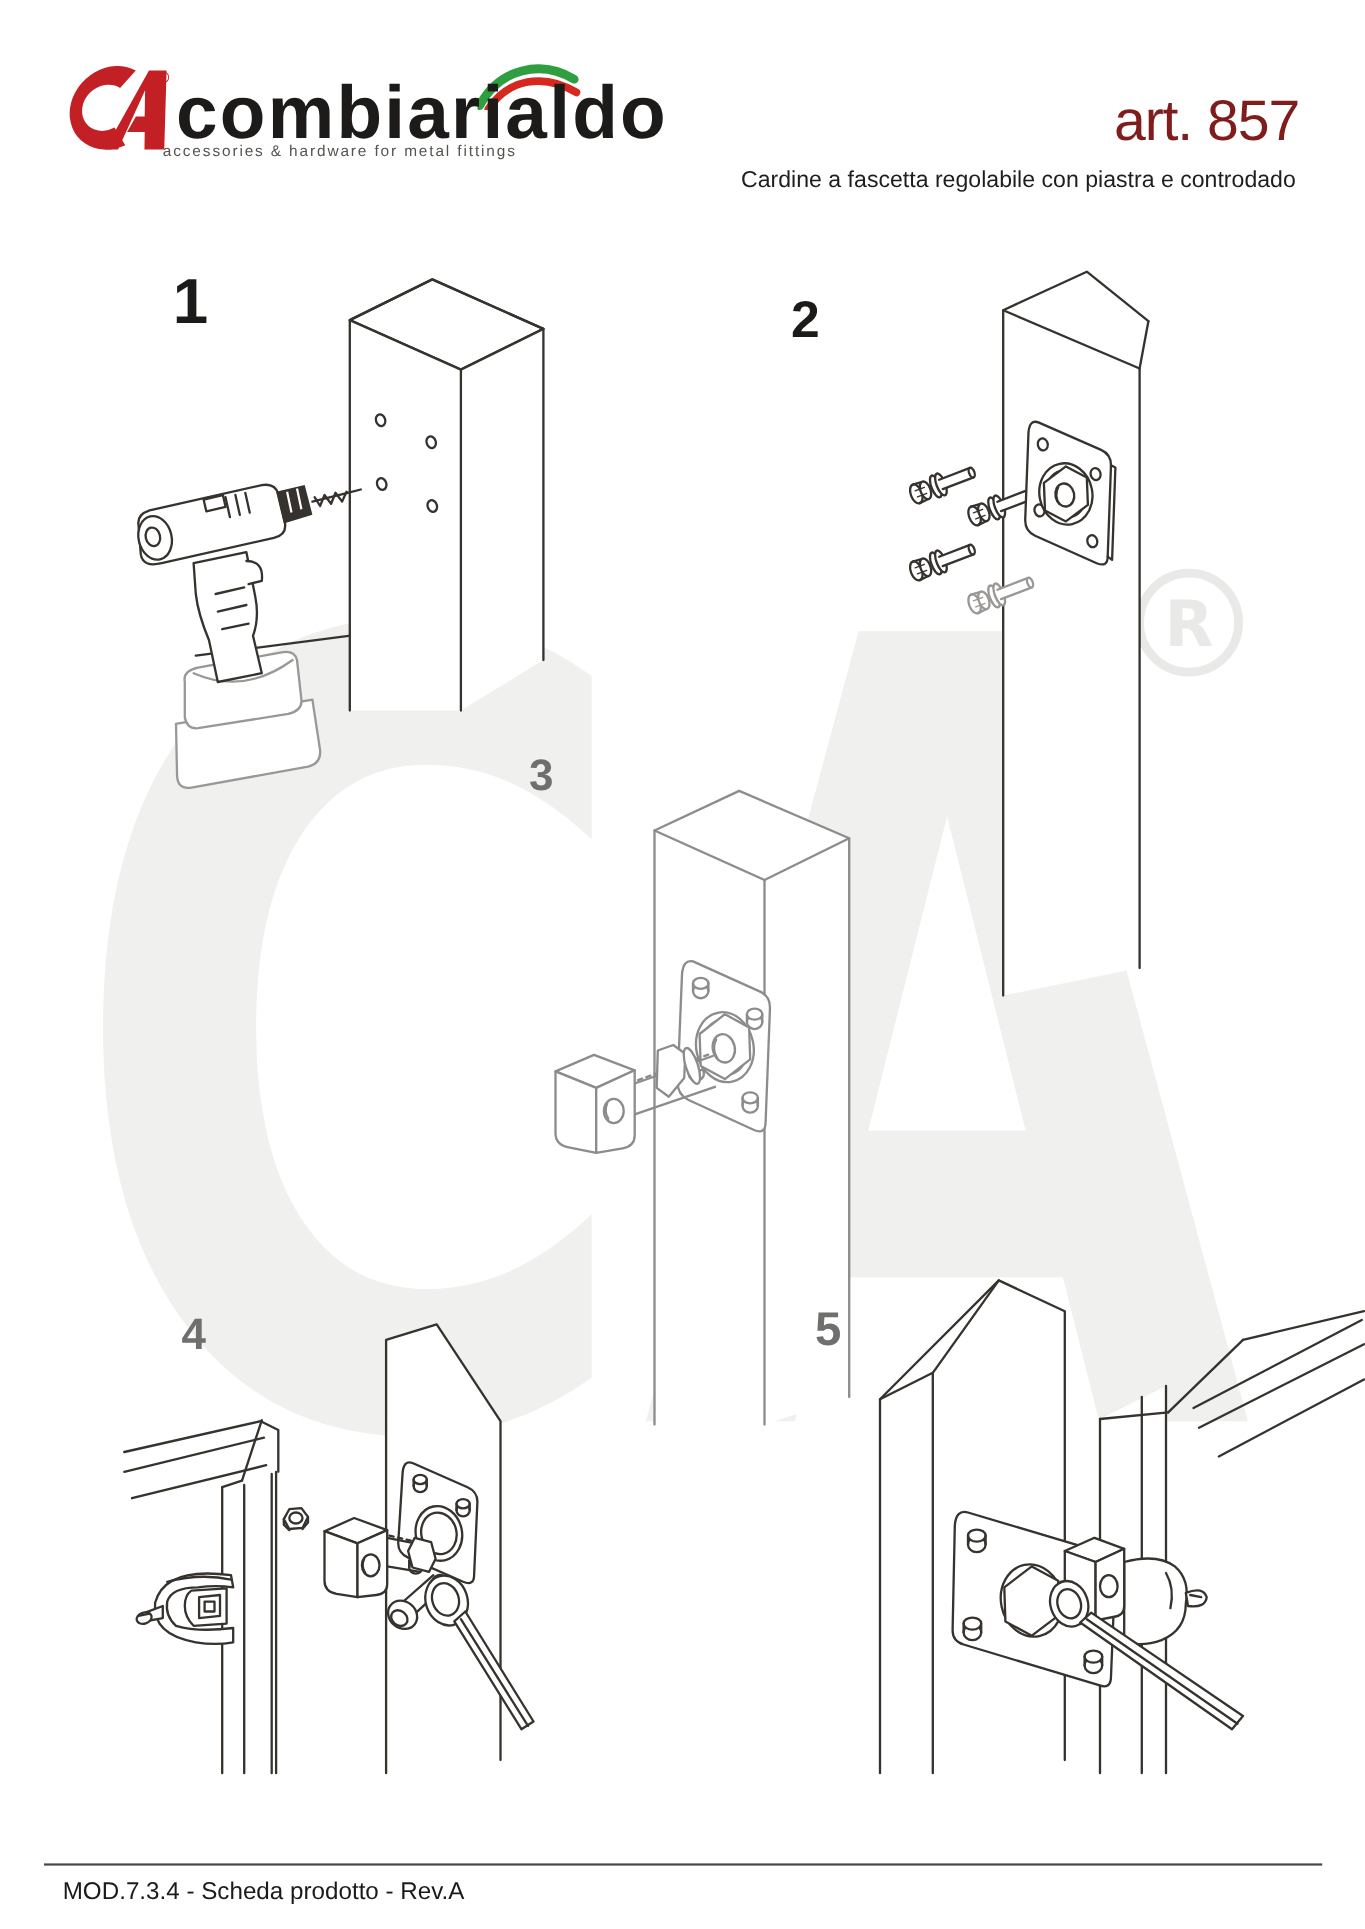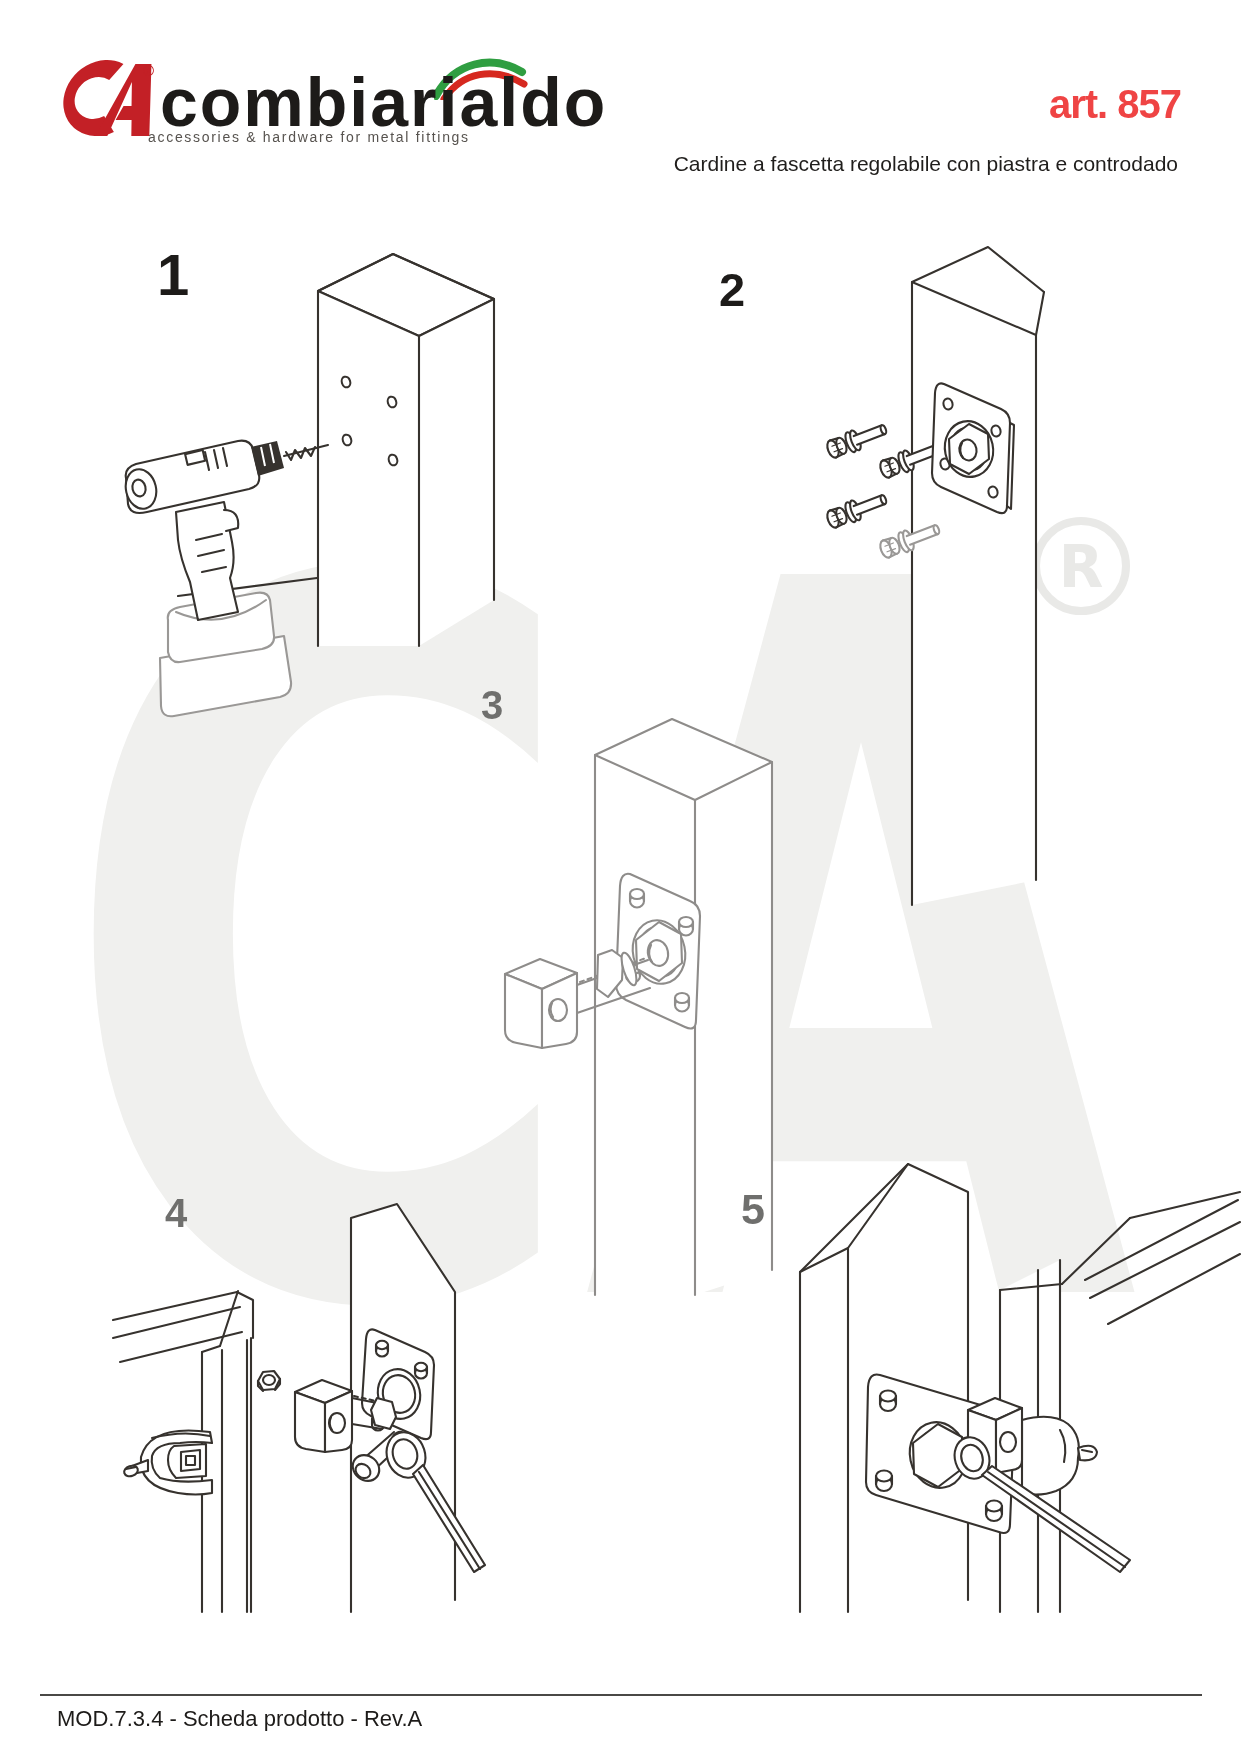--- a/index.html
+++ b/index.html
@@ -5,21 +5,21 @@
   html,body{margin:0;padding:0;background:#888;}
   .page{
     position:relative;width:1241px;height:1754px;margin:0 auto;
     background:#ffffff;overflow:hidden;
     font-family:"Liberation Sans", sans-serif;color:#1d1b19;
   }
   .abs{position:absolute;}
   
   .wordmark{left:160px;top:68px;font-size:68px;font-weight:bold;letter-spacing:2px;line-height:1;color:#1d1b19;}
   .tagline{left:148px;top:130px;font-size:14px;letter-spacing:1.7px;color:#57534f;line-height:1;}
-  .artcode{right:60px;top:84px;font-size:40px;font-weight:bold;letter-spacing:-1px;line-height:1;color:#ef4444;}
+  .artcode{right:60px;top:84px;font-size:52px;font-weight:normal;letter-spacing:-1px;line-height:1;color:#7f1d1d;}
   .artdesc{right:63px;top:151px;font-size:21px;line-height:1.2;color:#201e1c;margin-left:44px;}
   
   .stepnum{font-weight:bold;line-height:1;}
   .n1{left:157px;top:246px;font-size:58px;color:#1d1b19;}
   .n2{left:719px;top:266px;font-size:47px;color:#1d1b19;}
   .n3{left:481px;top:685px;font-size:40px;color:#6f6f6d;}
   .n4{left:165px;top:1193px;font-size:40px;color:#6f6f6d;}
   .n5{left:741px;top:1188px;font-size:43px;color:#6f6f6d;}
   
   .footrule{left:40px;top:1694px;width:1162px;height:0;border-top:2px solid #4a4846;}

